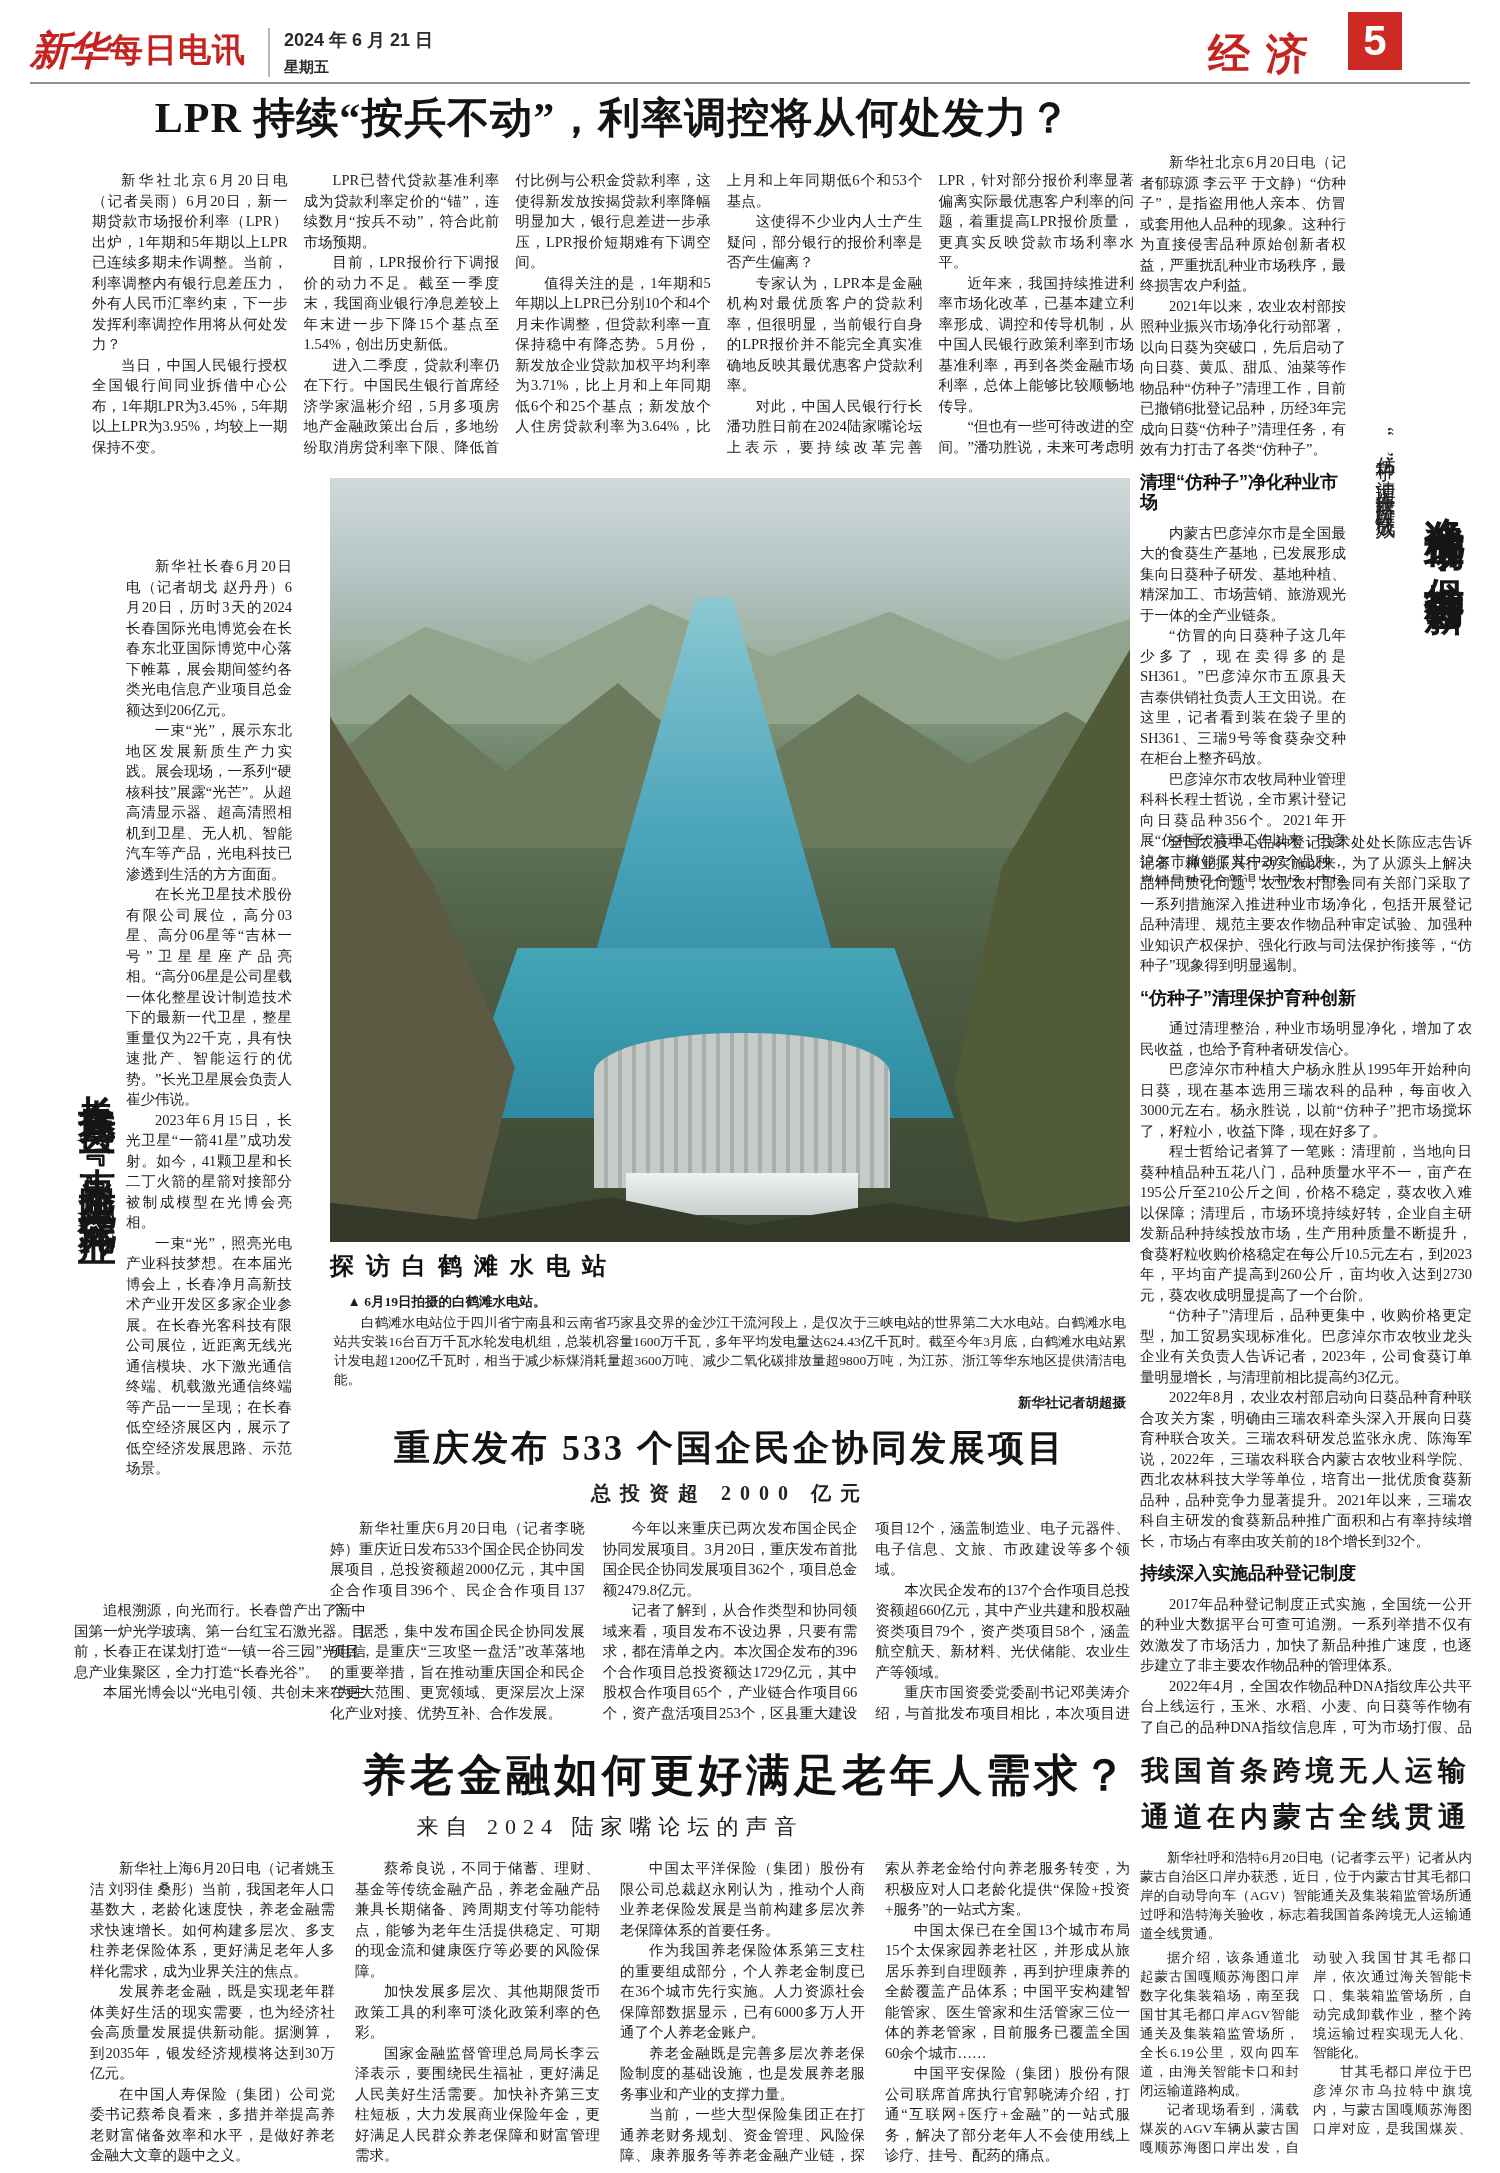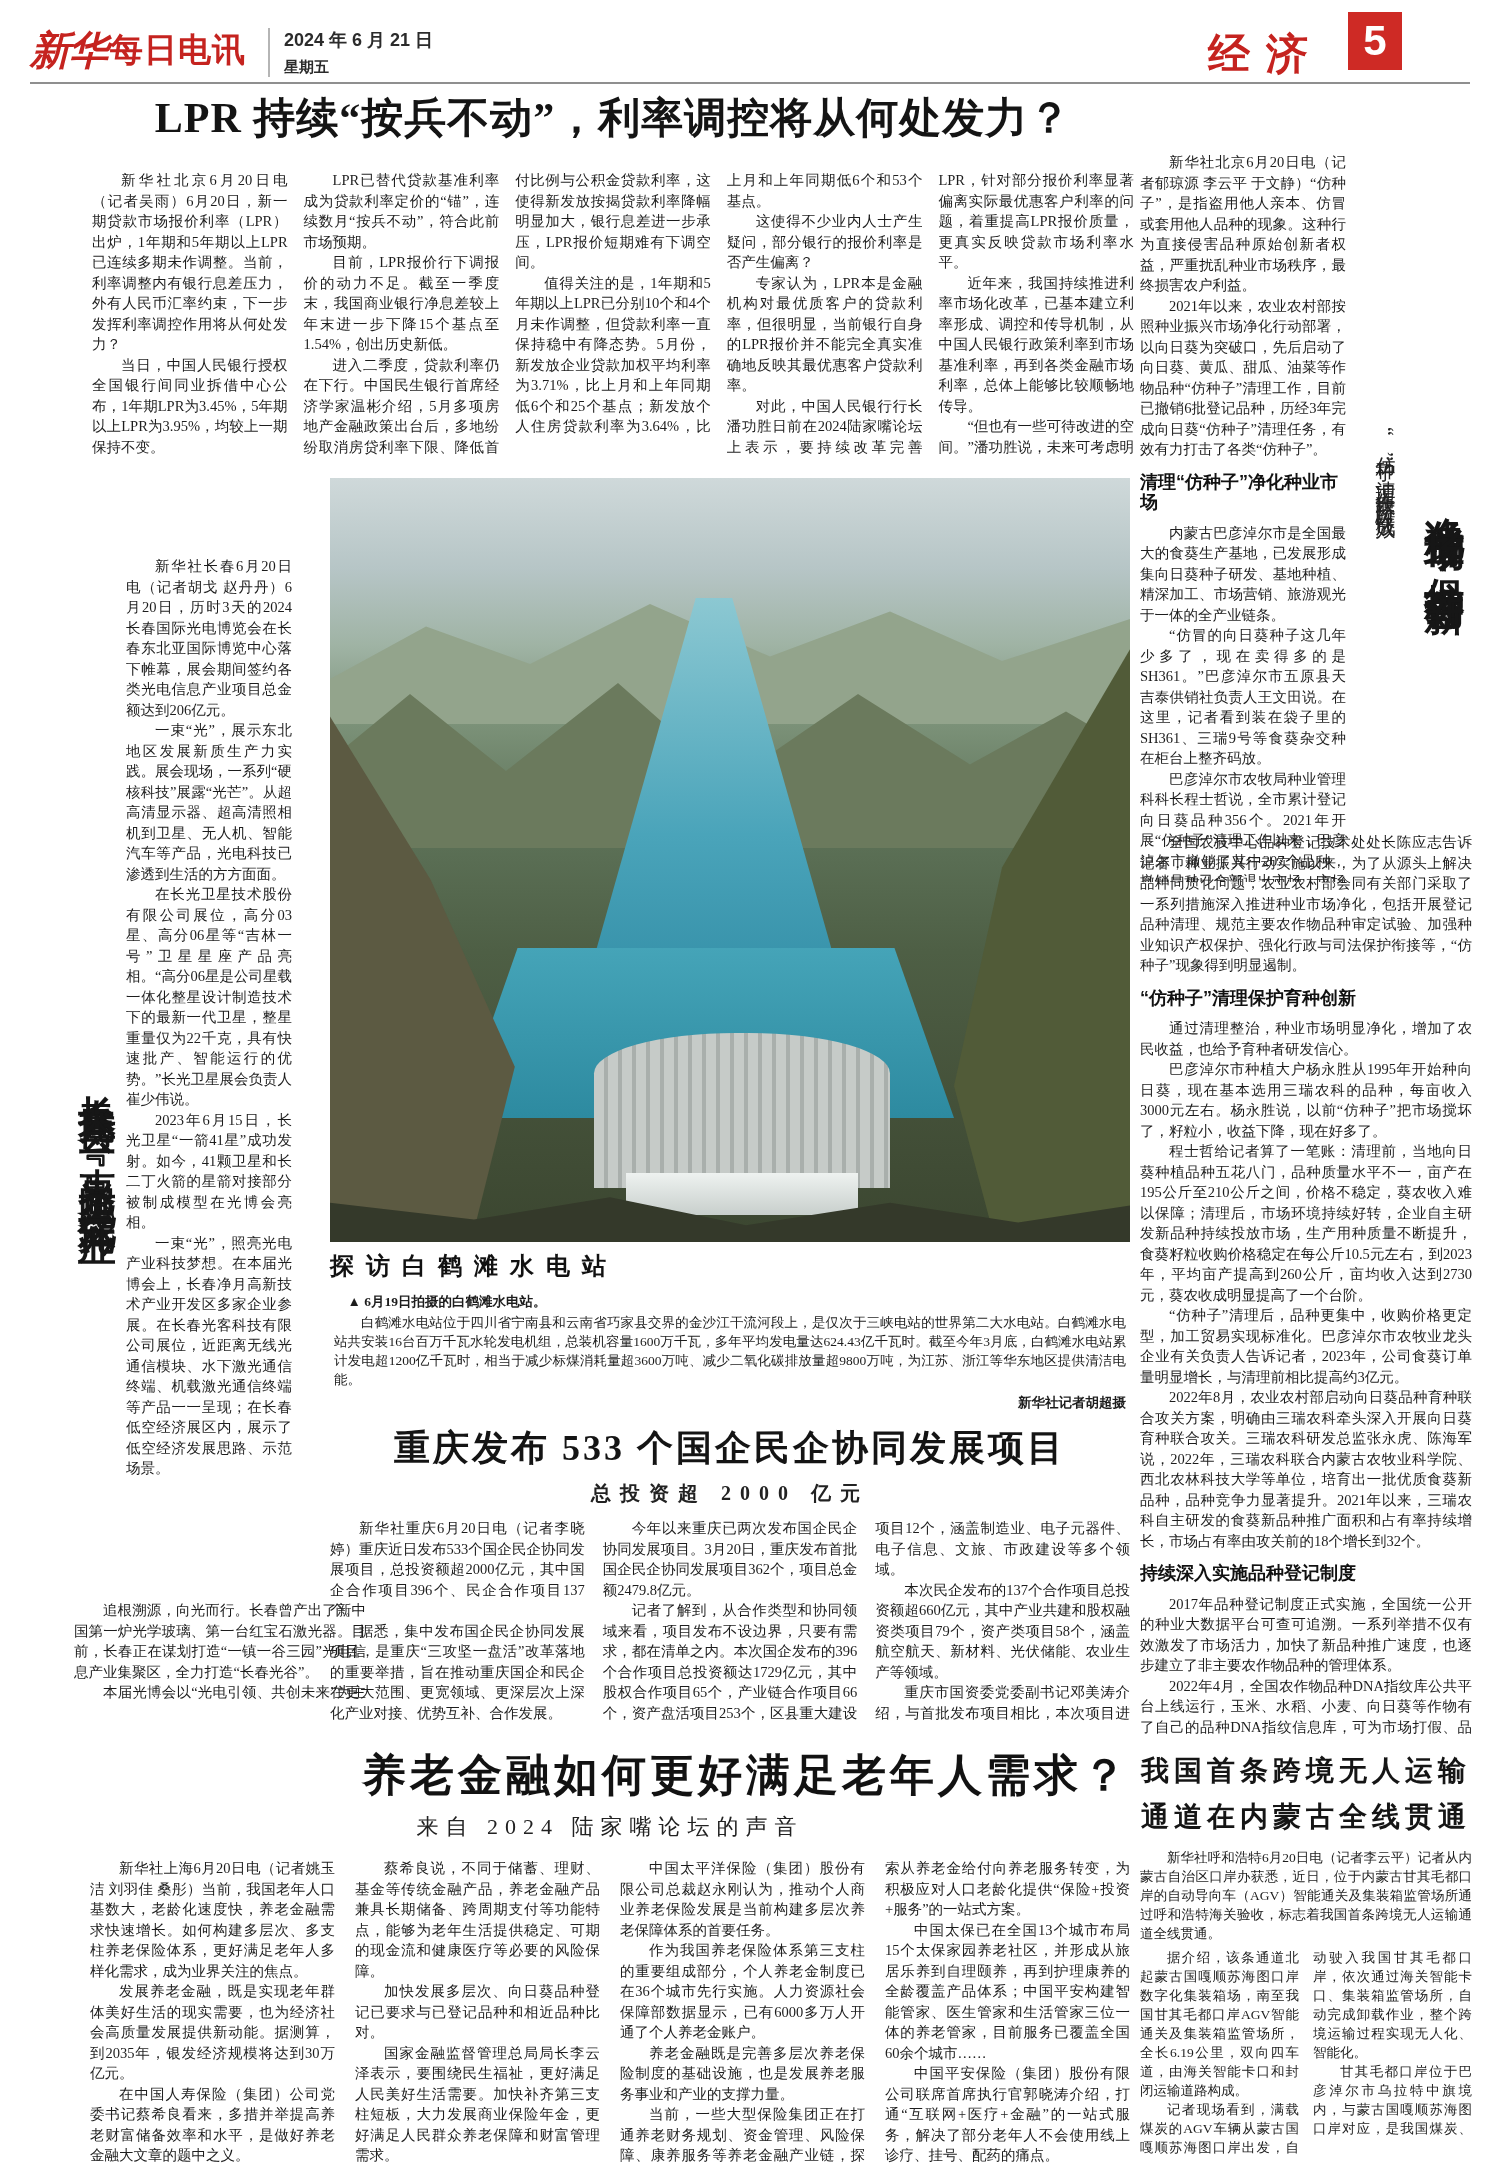--- a/index.html
+++ b/index.html
@@ -172,21 +172,21 @@
       <p data-interactable="false">重庆市国资委党委副书记邓美涛介绍，与首批发布项目相比，本次项目进一步加大了国有企业股权合作开放力度，进一步拓宽了国企民企产业链合作领域，除传统业务合作、产业共建以外，增加了服务能力提供、人才培养等项目。</p>
     </div>
 
   <div class="pn-headline" data-interactable="false">养老金融如何更好满足老年人需求？</div>
   <div class="pn-subhead" data-interactable="false">来自 2024 陆家嘴论坛的声音</div>
   <div class="pn-body jp body-sm clip" data-interactable="false">
       <p data-interactable="false">新华社上海6月20日电（记者姚玉洁 刘羽佳 桑彤）当前，我国老年人口基数大，老龄化速度快，养老金融需求快速增长。如何构建多层次、多支柱养老保险体系，更好满足老年人多样化需求，成为业界关注的焦点。</p>
       <p data-interactable="false">发展养老金融，既是实现老年群体美好生活的现实需要，也为经济社会高质量发展提供新动能。据测算，到2035年，银发经济规模将达到30万亿元。</p>
       <p data-interactable="false">在中国人寿保险（集团）公司党委书记蔡希良看来，多措并举提高养老财富储备效率和水平，是做好养老金融大文章的题中之义。</p>
       <p data-interactable="false">蔡希良说，不同于储蓄、理财、基金等传统金融产品，养老金融产品兼具长期储备、跨周期支付等功能特点，能够为老年生活提供稳定、可期的现金流和健康医疗等必要的风险保障。</p>
-      <p data-interactable="false">加快发展多层次、向日葵品种登记已要求与已登记品种和相近品种比对。</p>
+      <p data-interactable="false">加快发展多层次、其他期限货币政策工具的利率可淡化政策利率的色彩。</p>
       <p data-interactable="false">国家金融监督管理总局局长李云泽表示，要围绕民生福祉，更好满足人民美好生活需要。加快补齐第三支柱短板，大力发展商业保险年金，更好满足人民群众养老保障和财富管理需求。</p>
       <p data-interactable="false">中国太平洋保险（集团）股份有限公司总裁赵永刚认为，推动个人商业养老保险发展是当前构建多层次养老保障体系的首要任务。</p>
       <p data-interactable="false">作为我国养老保险体系第三支柱的重要组成部分，个人养老金制度已在36个城市先行实施。人力资源社会保障部数据显示，已有6000多万人开通了个人养老金账户。</p>
       <p data-interactable="false">养老金融既是完善多层次养老保险制度的基础设施，也是发展养老服务事业和产业的支撑力量。</p>
       <p data-interactable="false">当前，一些大型保险集团正在打通养老财务规划、资金管理、风险保障、康养服务等养老金融产业链，探索从养老金给付向养老服务转变，为积极应对人口老龄化提供“保险+投资+服务”的一站式方案。</p>
       <p data-interactable="false">中国太保已在全国13个城市布局15个太保家园养老社区，并形成从旅居乐养到自理颐养，再到护理康养的全龄覆盖产品体系；中国平安构建智能管家、医生管家和生活管家三位一体的养老管家，目前服务已覆盖全国60余个城市……</p>
       <p data-interactable="false">中国平安保险（集团）股份有限公司联席首席执行官郭晓涛介绍，打通“互联网+医疗+金融”的一站式服务，解决了部分老年人不会使用线上诊疗、挂号、配药的痛点。</p>
     </div>
 
   <div class="seed-colA jp body-sm clip" data-interactable="false">

